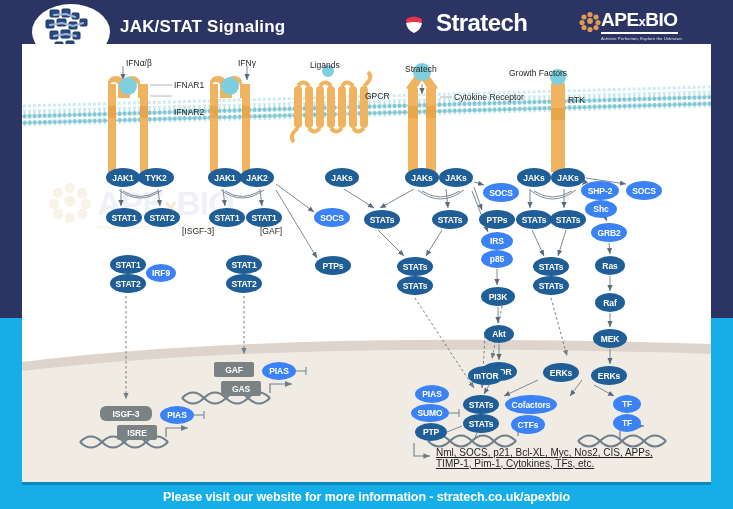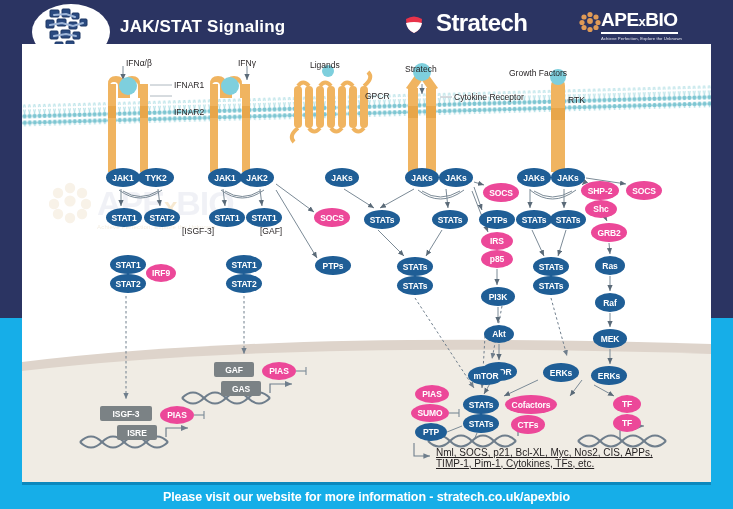--- a/index.html
+++ b/index.html
@@ -37,21 +37,21 @@
   .wm-ball{position:absolute;left:-48px;top:-4px;width:42px;height:42px;opacity:.75;}
 
   
   .layer{position:absolute;left:0;top:0;width:689px;height:441px;overflow:visible;}
 
   
   .node{position:absolute;display:flex;align-items:center;justify-content:center;
         color:#ffffff;font-size:8.5px;font-weight:bold;white-space:nowrap;
         border-radius:50%;letter-spacing:-.1px;}
   .n-blue{background:#1f5e96;}
-  .n-teal{background:#ec4899;}
+  .n-teal{background:#3b82f6;}
   .n-grey{background:#7b8285;border-radius:2px;font-size:8.5px;}
   .lbl{position:absolute;color:#231f20;font-size:8.5px;white-space:nowrap;}
   .genes{position:absolute;color:#231f20;font-size:10px;line-height:10.5px;white-space:nowrap;text-decoration:underline;}
 
   
   .footer{position:absolute;left:0;top:485px;width:733px;height:24px;background:#16aee8;
           display:flex;align-items:center;justify-content:center;}
   .footer span{color:#ffffff;font-size:12.5px;font-weight:bold;letter-spacing:-.1px;}
   .footer-line{position:absolute;left:22px;top:482px;width:689px;height:3px;background:#0b88bd;}
 </style>
@@ -409,21 +409,21 @@
         <div class="node n-teal" style="left: 483px; top: 351px; width: 52px; height: 19px;">Cofactors</div>
         <div class="node n-teal" style="left: 489px; top: 371px; width: 34px; height: 19px;">CTFs</div>
         <div class="node n-teal" style="left: 591px; top: 351px; width: 28px; height: 18px;">TF</div>
         <div class="node n-teal" style="left: 591px; top: 370px; width: 28px; height: 18px;">TF</div>
         <div class="node n-teal" style="left: 240px; top: 318px; width: 34px; height: 18px;">PIAS</div>
         <div class="node n-teal" style="left: 138px; top: 362px; width: 34px; height: 18px;">PIAS</div>
       </div>
     <div id="boxes">
         <div class="node n-grey" style="left: 192px; top: 318px; width: 40px; height: 15px;">GAF</div>
         <div class="node n-grey" style="left: 199px; top: 337px; width: 40px; height: 15px;">GAS</div>
-        <div class="node n-grey" style="left: 78px; top: 362px; width: 52px; height: 15px;">ISGF-3</div>
+        <div class="node n-grey" style="left: 78px; top: 362px; width: 52px; height: 15px; border-radius: 6px;">ISGF-3</div>
         <div class="node n-grey" style="left: 95px; top: 381px; width: 40px; height: 15px;">ISRE</div>
       </div>
     <div id="labels">
         <div class="lbl" style="left: 104px; top: 14px;">IFNα/β</div>
         <div class="lbl" style="left: 152px; top: 36px;">IFNAR1</div>
         <div class="lbl" style="left: 152px; top: 47px; margin-top: 16px;">IFNAR2</div>
         <div class="lbl" style="left: 216px; top: 14px;">IFNγ</div>
         <div class="lbl" style="left: 288px; top: 16px;">Ligands</div>
         <div class="lbl" style="left: 343px; top: 47px;">GPCR</div>
         <div class="lbl" style="left: 383px; top: 20px;">Stratech</div>

